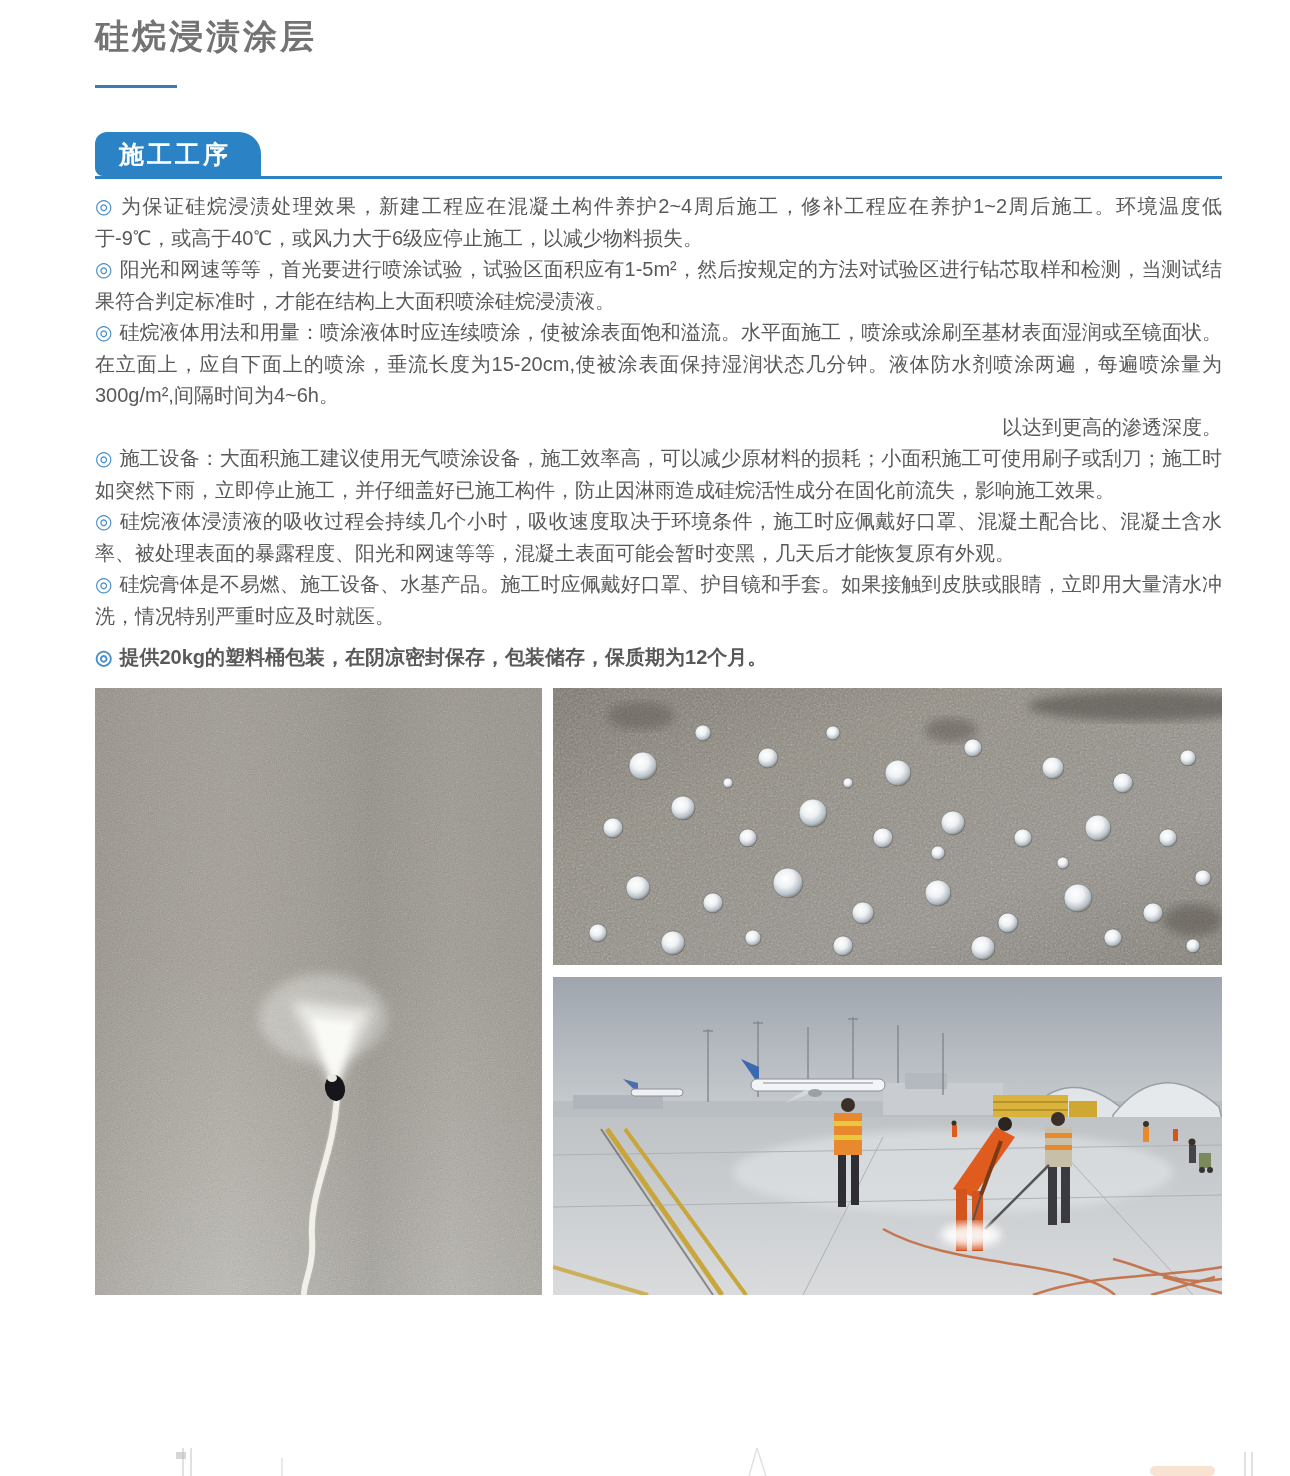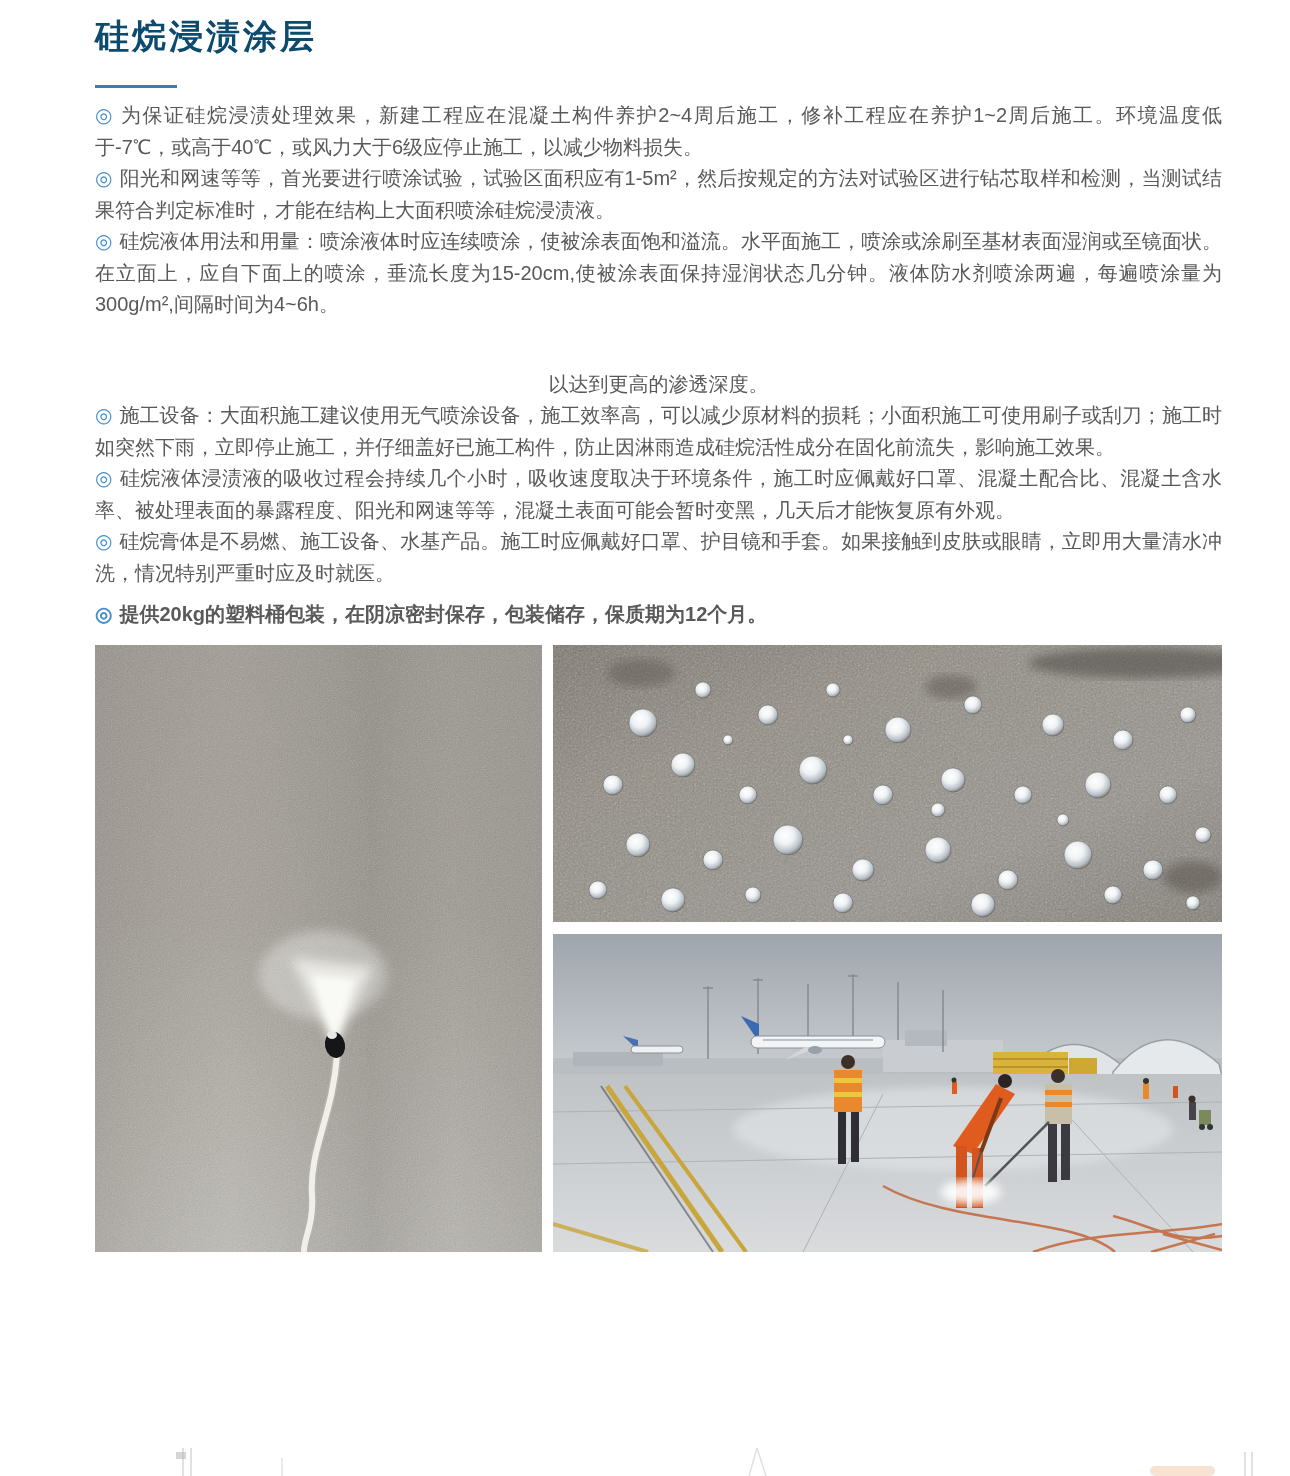--- a/index.html
+++ b/index.html
@@ -9,21 +9,21 @@
     background: #ffffff;
     font-family: "Liberation Sans", sans-serif;
     position: relative;
     overflow: hidden;
   }
   .content { width: 1127px; margin-left: 95px; }
 
   .page-title {
     margin: 14px 0 0 0;
     font-size: 34px; font-weight: 700;
-    color: #0c4a6e; letter-spacing: 3px;
+    color: #737373; letter-spacing: 3px;
   }
   .title-dash {
     width: 82px; height: 3px;
     background: #3c7cb4;
     margin-top: 25px;
   }
 
   .section-head {
     margin-top: 44px;
     border-bottom: 3px solid #2b82c4;
@@ -38,40 +38,43 @@
   }
 
   .body-text { margin-top: 12px; }
   .body-text p {
     margin: 0;
     font-size: 20px; line-height: 31.5px;
     color: #595959;
     text-align: justify;
   }
   .body-text p .mk { color: #4a90c8; padding-right: 7px; }
-  .body-text p.cont { text-align: center; margin-top: 48px; }
+  .body-text p.cont { text-align: right; }
   .pack-bullet { margin-top: 10px; font-weight: bold; }
 
   .photos { display: flex; gap: 11px; margin-top: 14px; }
   .photo { display: block; background: #9a958c; }
   .photo-col { display: flex; flex-direction: column; gap: 12px; }
 
   .footer-peek { position: absolute; left: 0; top: 1442px; }
 </style>
 </head>
 <body>
 
 <div class="content">
 
   <h1 class="page-title">硅烷浸渍涂层</h1>
   <div class="title-dash"></div>
 
+  <div class="section-head">
+    <span class="badge">施工工序</span>
+  </div>
 
   <div class="body-text">
-    <p><span class="mk">◎</span><span>为保证硅烷浸渍处理效果，新建工程应在混凝土构件养护2~4周后施工，修补工程应在养护1~2周后施工。环境温度低于-7℃，或高于40℃，或风力大于6级应停止施工，以减少物料损失。</span></p>
+    <p><span class="mk">◎</span><span>为保证硅烷浸渍处理效果，新建工程应在混凝土构件养护2~4周后施工，修补工程应在养护1~2周后施工。环境温度低于-9℃，或高于40℃，或风力大于6级应停止施工，以减少物料损失。</span></p>
     <p><span class="mk">◎</span><span>阳光和网速等等，首光要进行喷涂试验，试验区面积应有1-5m²，然后按规定的方法对试验区进行钻芯取样和检测，当测试结果符合判定标准时，才能在结构上大面积喷涂硅烷浸渍液。</span></p>
     <p><span class="mk">◎</span><span>硅烷液体用法和用量：喷涂液体时应连续喷涂，使被涂表面饱和溢流。水平面施工，喷涂或涂刷至基材表面湿润或至镜面状。在立面上，应自下面上的喷涂，垂流长度为15-20cm,使被涂表面保持湿润状态几分钟。液体防水剂喷涂两遍，每遍喷涂量为300g/m²,间隔时间为4~6h。</span></p>
     <p class="cont">以达到更高的渗透深度。</p>
     <p><span class="mk">◎</span><span>施工设备：大面积施工建议使用无气喷涂设备，施工效率高，可以减少原材料的损耗；小面积施工可使用刷子或刮刀；施工时如突然下雨，立即停止施工，并仔细盖好已施工构件，防止因淋雨造成硅烷活性成分在固化前流失，影响施工效果。</span></p>
     <p><span class="mk">◎</span><span>硅烷液体浸渍液的吸收过程会持续几个小时，吸收速度取决于环境条件，施工时应佩戴好口罩、混凝土配合比、混凝土含水率、被处理表面的暴露程度、阳光和网速等等，混凝土表面可能会暂时变黑，几天后才能恢复原有外观。</span></p>
     <p><span class="mk">◎</span><span>硅烷膏体是不易燃、施工设备、水基产品。施工时应佩戴好口罩、护目镜和手套。如果接触到皮肤或眼睛，立即用大量清水冲洗，情况特别严重时应及时就医。</span></p>
   </div>
 
 
   <div class="body-text pack-bullet">

